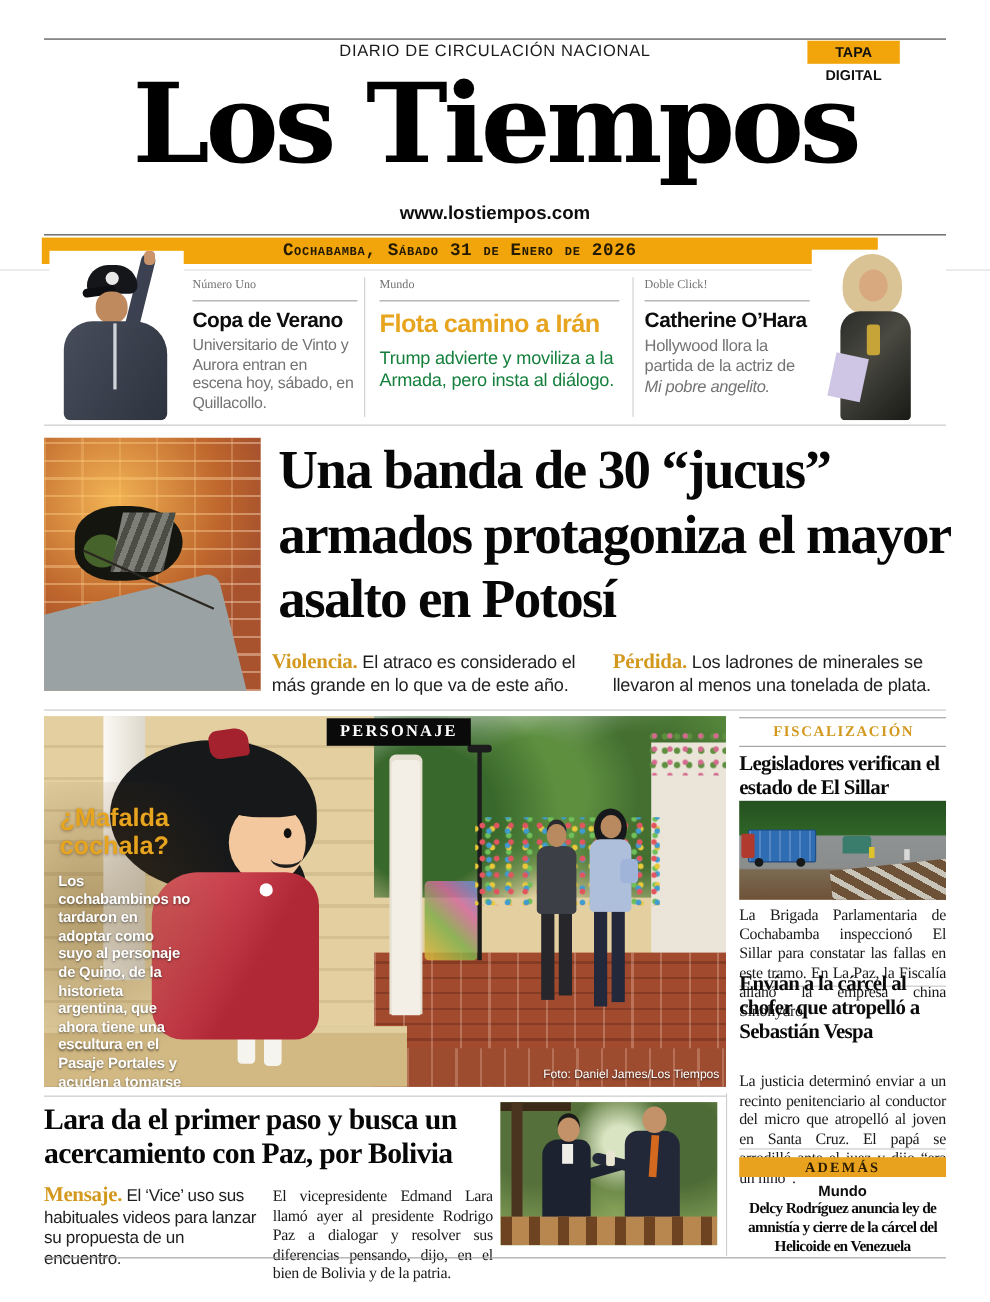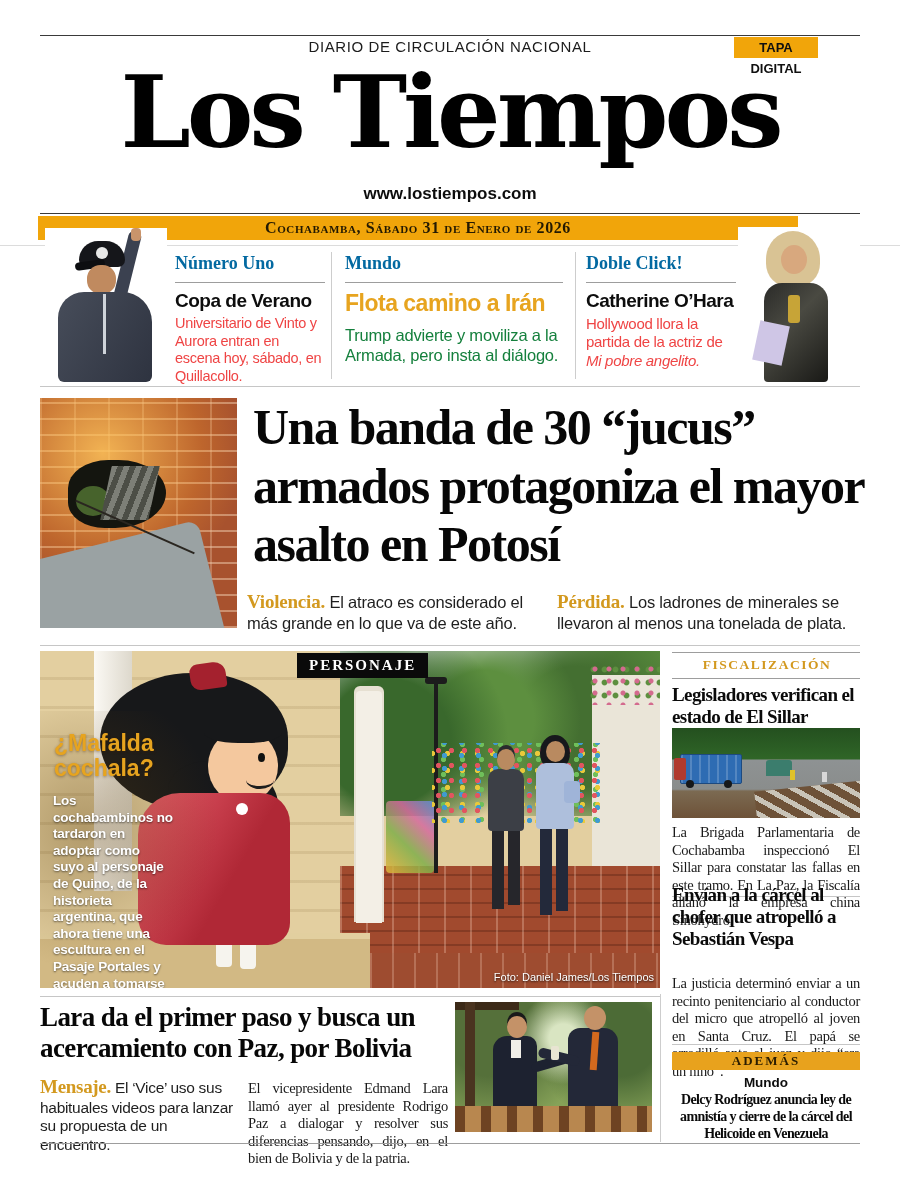--- a/index.html
+++ b/index.html
@@ -13,31 +13,31 @@
   .tagline{position:absolute;top:38px;left:0;width:100%;text-align:center;
            font-size:15px;letter-spacing:.6px;color:#1c1c1c;}
   .badge{position:absolute;top:37px;left:734px;width:84px;height:21px;background:#F1A50A;
          color:#101010;font-weight:bold;font-size:13px;text-align:center;line-height:21px;}
   .masthead{position:absolute;top:42px;left:0;width:100%;text-align:center;
             font-family:"DejaVu Serif",serif;font-weight:bold;font-size:100px;
             letter-spacing:-4px;color:#000;line-height:140px;}
   .website{position:absolute;top:184px;left:0;width:100%;text-align:center;
            font-weight:bold;font-size:17px;color:#0d0d0d;}
   .datebar{position:absolute;top:216px;left:38px;width:760px;height:24px;background:#F1A50A;
-           text-align:center;font-family:Liberation Serif, serif;font-variant:small-caps;
+           text-align:center;font-family:Liberation Mono, monospace;font-variant:small-caps;
            font-weight:bold;font-size:16px;line-height:24px;color:#241a02;letter-spacing:.6px;}
 
   
   .t-col{position:absolute;top:253px;}
-  .kicker{font-family:"Liberation Serif",serif;font-weight:bold;color:#0369a1;font-size:18px;}
+  .kicker{font-family:"Liberation Serif",serif;font-weight:normal;color:#737373;font-size:11px;}
   .krule{height:1px;background:#9d9d9d;margin:8px 0 7px;}
   .t-title{font-weight:bold;font-size:19px;letter-spacing:-.5px;color:#0d0d0d;white-space:nowrap;}
   .t-title-big{font-weight:bold;font-size:23px;letter-spacing:-.5px;color:#E7A41F;
                white-space:nowrap;margin:3px 0 8px;}
-  .t-body{font-size:14.5px;letter-spacing:-.3px;line-height:1.22;color:#ef4444;margin-top:3px;}
+  .t-body{font-size:14.5px;letter-spacing:-.3px;line-height:1.22;color:#737373;margin-top:3px;}
   .t-body-md{font-size:16.5px;letter-spacing:-.2px;line-height:1.24;color:#15803d;}
 
   
   .lead-headline{position:absolute;left:249px;top:394px;width:615px;
                  font-family:"Liberation Serif",serif;font-weight:bold;font-size:50px;
                  line-height:1.17;letter-spacing:-1.5px;color:#070707;}
   .deck{position:absolute;top:590px;font-size:16.5px;line-height:1.22;color:#1f1f1f;letter-spacing:-.2px;}
   .deck-label{font-family:"Liberation Serif",serif;color:#D3991F;font-size:19px;font-weight:bold;}
 
   

